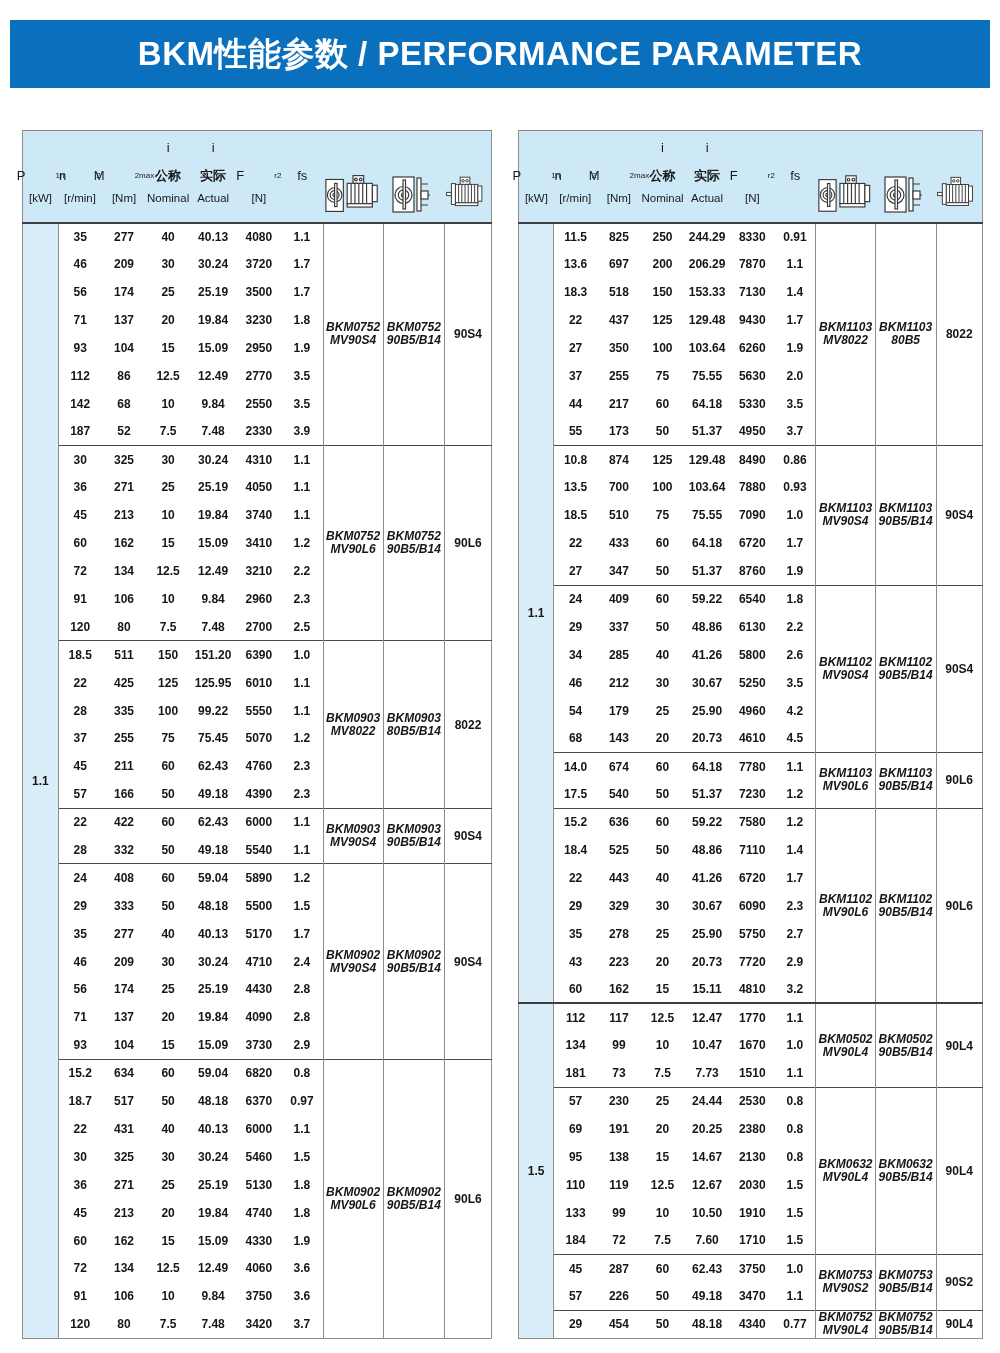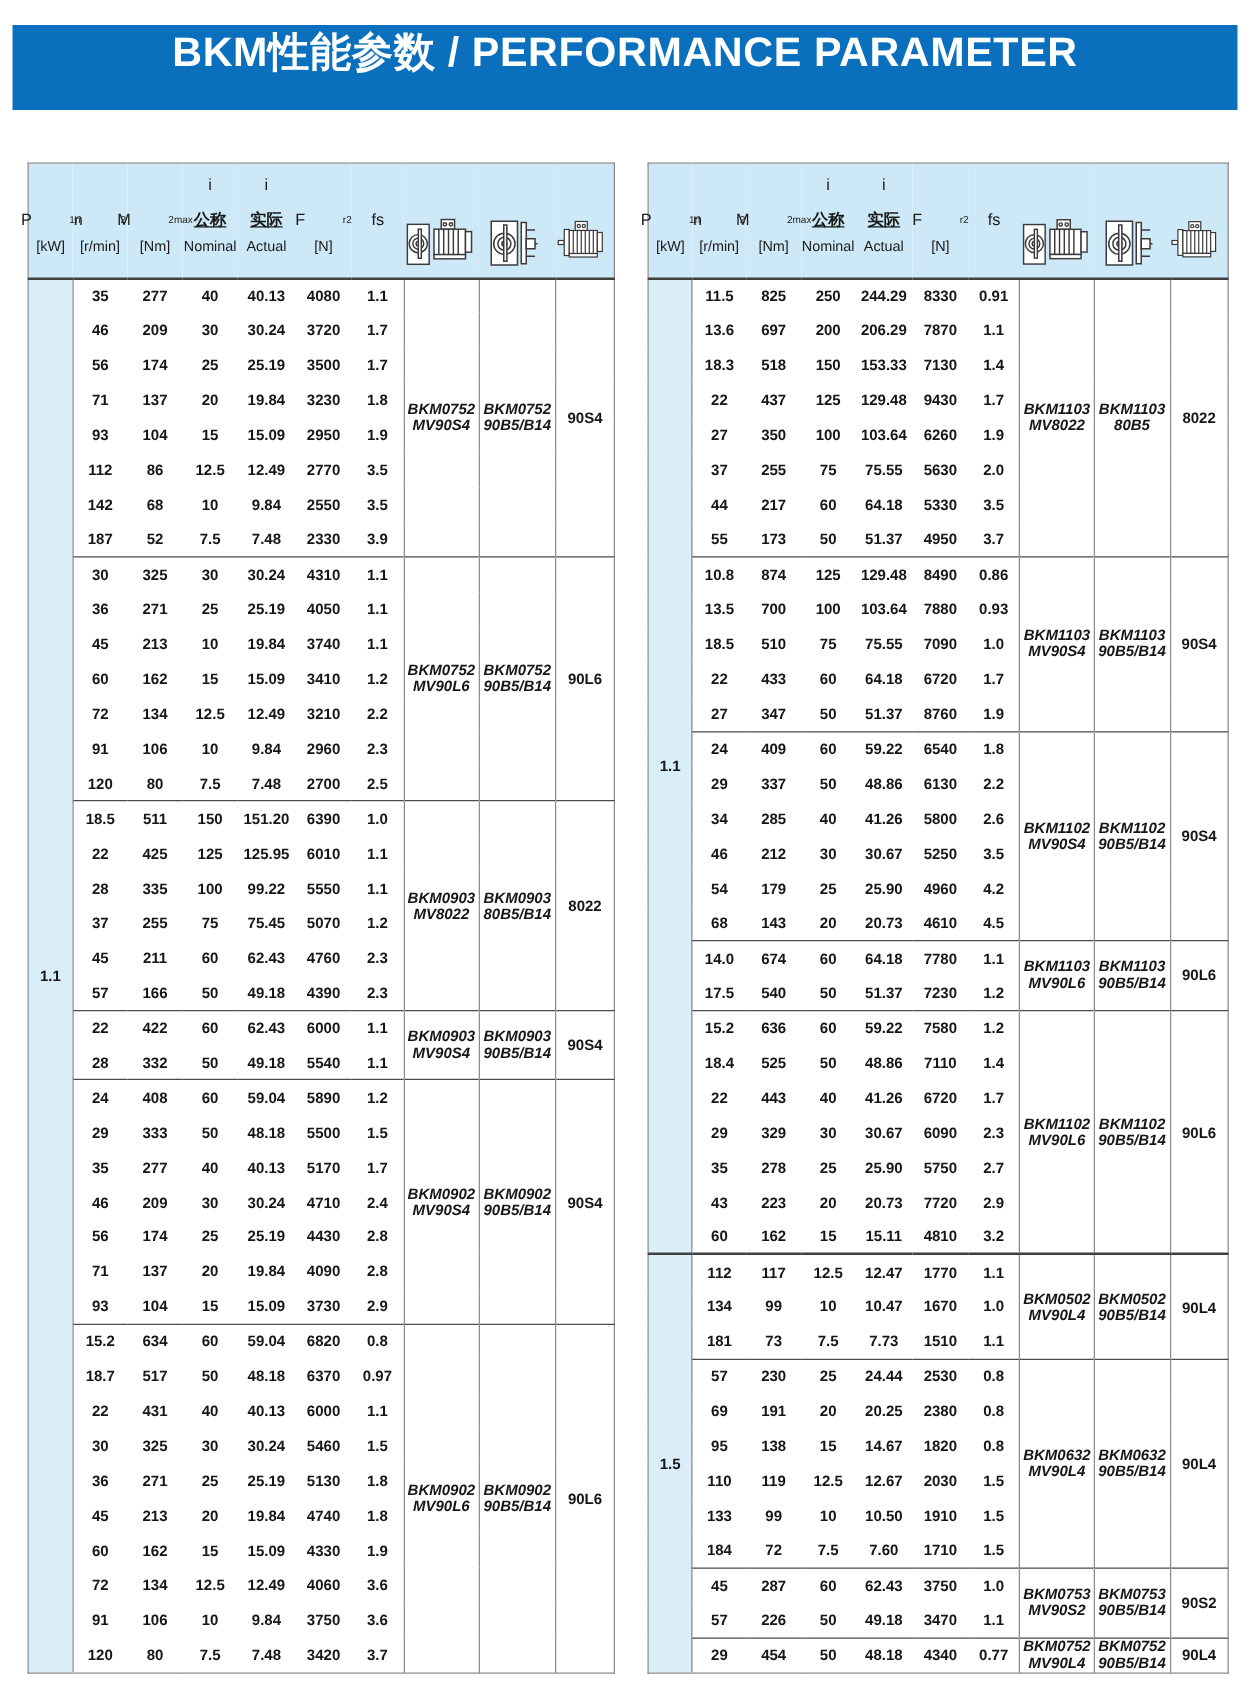--- a/index.html
+++ b/index.html
@@ -1,29 +1,29 @@
 <!DOCTYPE html>
 <html style="--header-bg: #cde8f6; --power-bg: #daeefa;"><head>
 <meta charset="utf-8">
 <style>
   html,body{margin:0;padding:0;background:#ffffff;}
   .page{position:relative;width:1000px;height:1353px;background:#ffffff;overflow:hidden;
         font-family:"Liberation Sans","DejaVu Sans",sans-serif;}
-  .banner{margin:20px 10px 0 10px;height:68px;display:flex;justify-content:center;}
+  .banner{margin:20px 10px 0 10px;height:68px;display:flex;align-items:center;justify-content:center;}
   .banner .title{color:#ffffff;font-size:33px;font-weight:bold;letter-spacing:.5px;}
   .tables-row{display:flex;margin:42px 17px 0 22px;gap:26px;}
   .tbl-wrap-left{width:470px;}
   .tbl-wrap-right{width:465px;}
   table.perf{border-collapse:collapse;table-layout:fixed;width:100%;border:1px solid #8c8c8c;}
   table.perf thead tr{height:92px;}
   table.perf th{background:var(--header-bg,#cde8f6);padding:0;vertical-align:bottom;font-weight:normal;color:#1a1a1a;}
   table.perf thead{border-bottom:2px solid #3f3f3f;}
   .h-top{height:24px;display:flex;align-items:center;justify-content:center;font-size:13px;}
   .h-mid{height:32px;display:flex;align-items:center;justify-content:center;font-size:13px;}
-  .h-mid.cjk{font-weight:bold;text-decoration:underline;}
+  .h-mid.cjk{font-weight:bold;}
   .h-mid sub{font-size:8px;line-height:1;margin-left:30px;}
   .h-bot{height:30px;display:flex;align-items:flex-start;justify-content:center;font-size:11.5px;}
   th.icon-th{vertical-align:middle;}
   th.icon-th .icon-box{display:flex;align-items:center;justify-content:center;padding-bottom:4px;}
   tr.data-row{height:27.9px;}
   table.perf td{padding:0;text-align:center;font-size:12px;font-weight:bold;color:#161616;}
   td.p-cell{background:var(--power-bg,#daeefa);border-right:1px solid #8c8c8c;font-size:12.5px;}
   td.m1,td.m2,td.frame{border-left:1px solid #8c8c8c;}
   td.model{text-align:left;padding-left:7px;line-height:13px;font-size:12px;font-style:italic;}
   tr.g-first td{border-top:1.5px solid #4a4a4a;}
@@ -948,21 +948,21 @@
               <td class="num">20</td>
               <td class="num">20.25</td>
               <td class="num">2380</td>
               <td class="num">0.8</td>
             </tr>
             <tr class="data-row">
               <td class="num">95</td>
               <td class="num">138</td>
               <td class="num">15</td>
               <td class="num">14.67</td>
-              <td class="num">1820</td>
+              <td class="num">2130</td>
               <td class="num">0.8</td>
             </tr>
             <tr class="data-row">
               <td class="num">110</td>
               <td class="num">119</td>
               <td class="num">12.5</td>
               <td class="num">12.67</td>
               <td class="num">2030</td>
               <td class="num">1.5</td>
             </tr>

